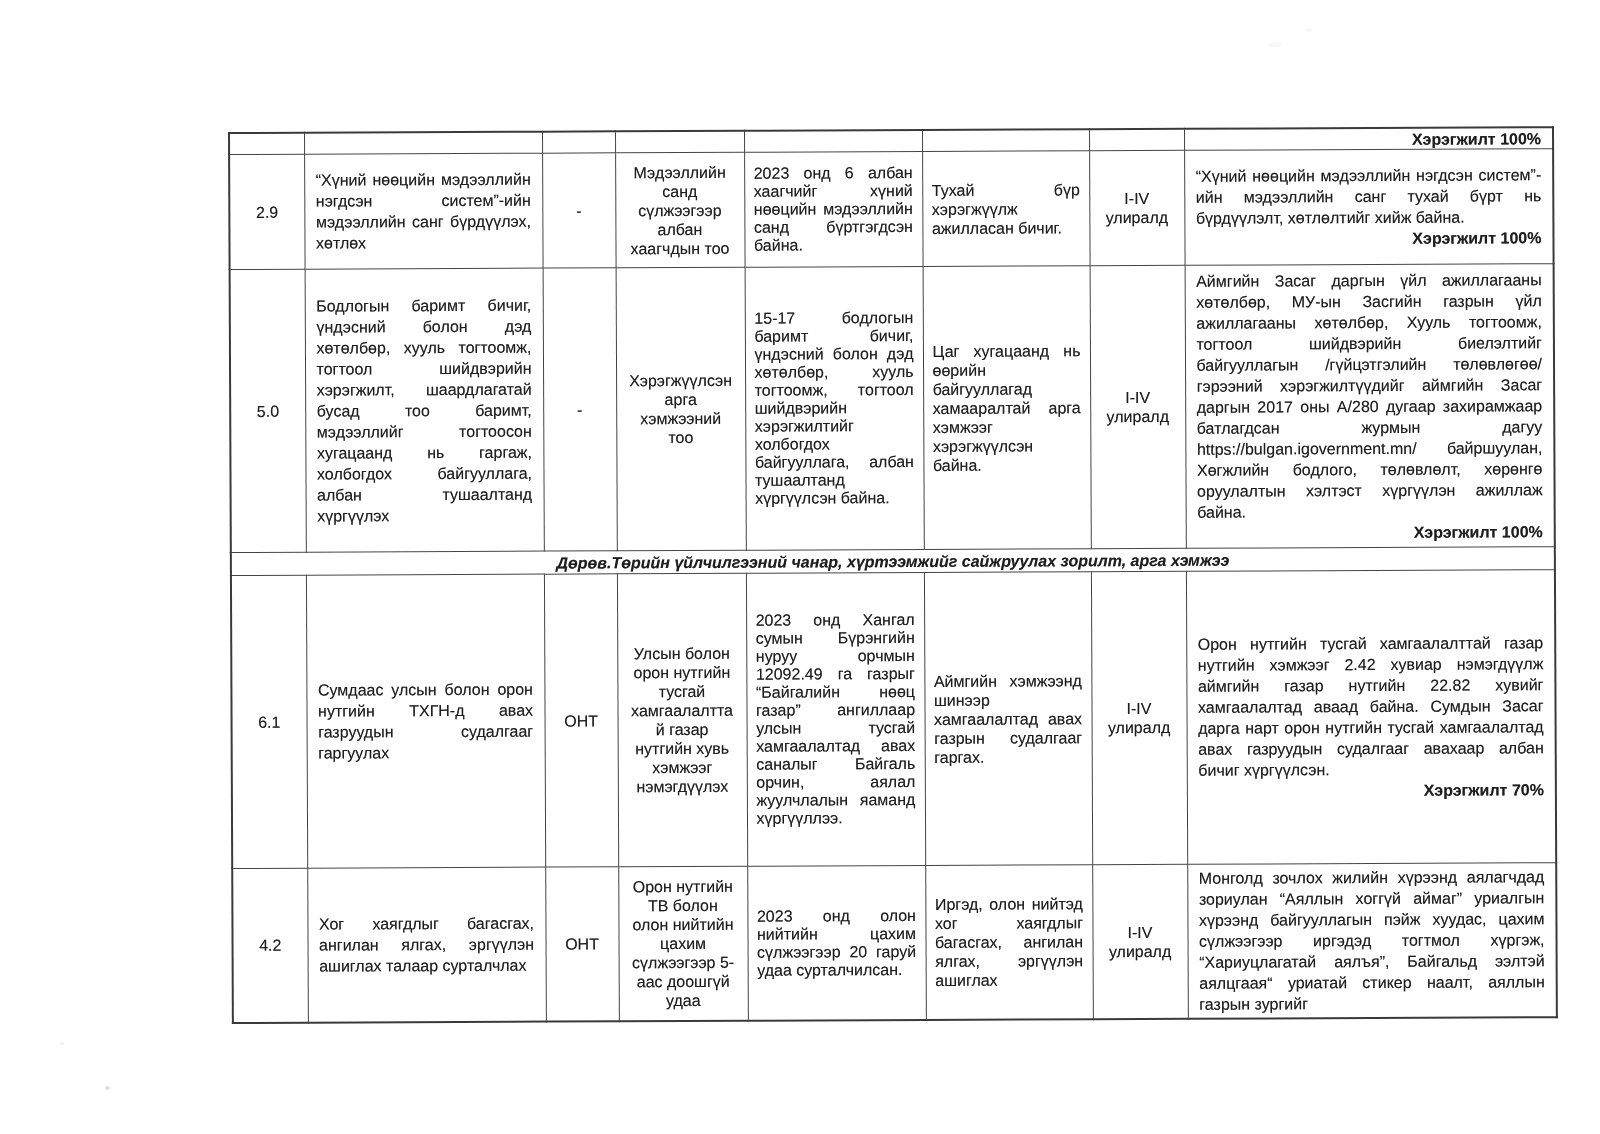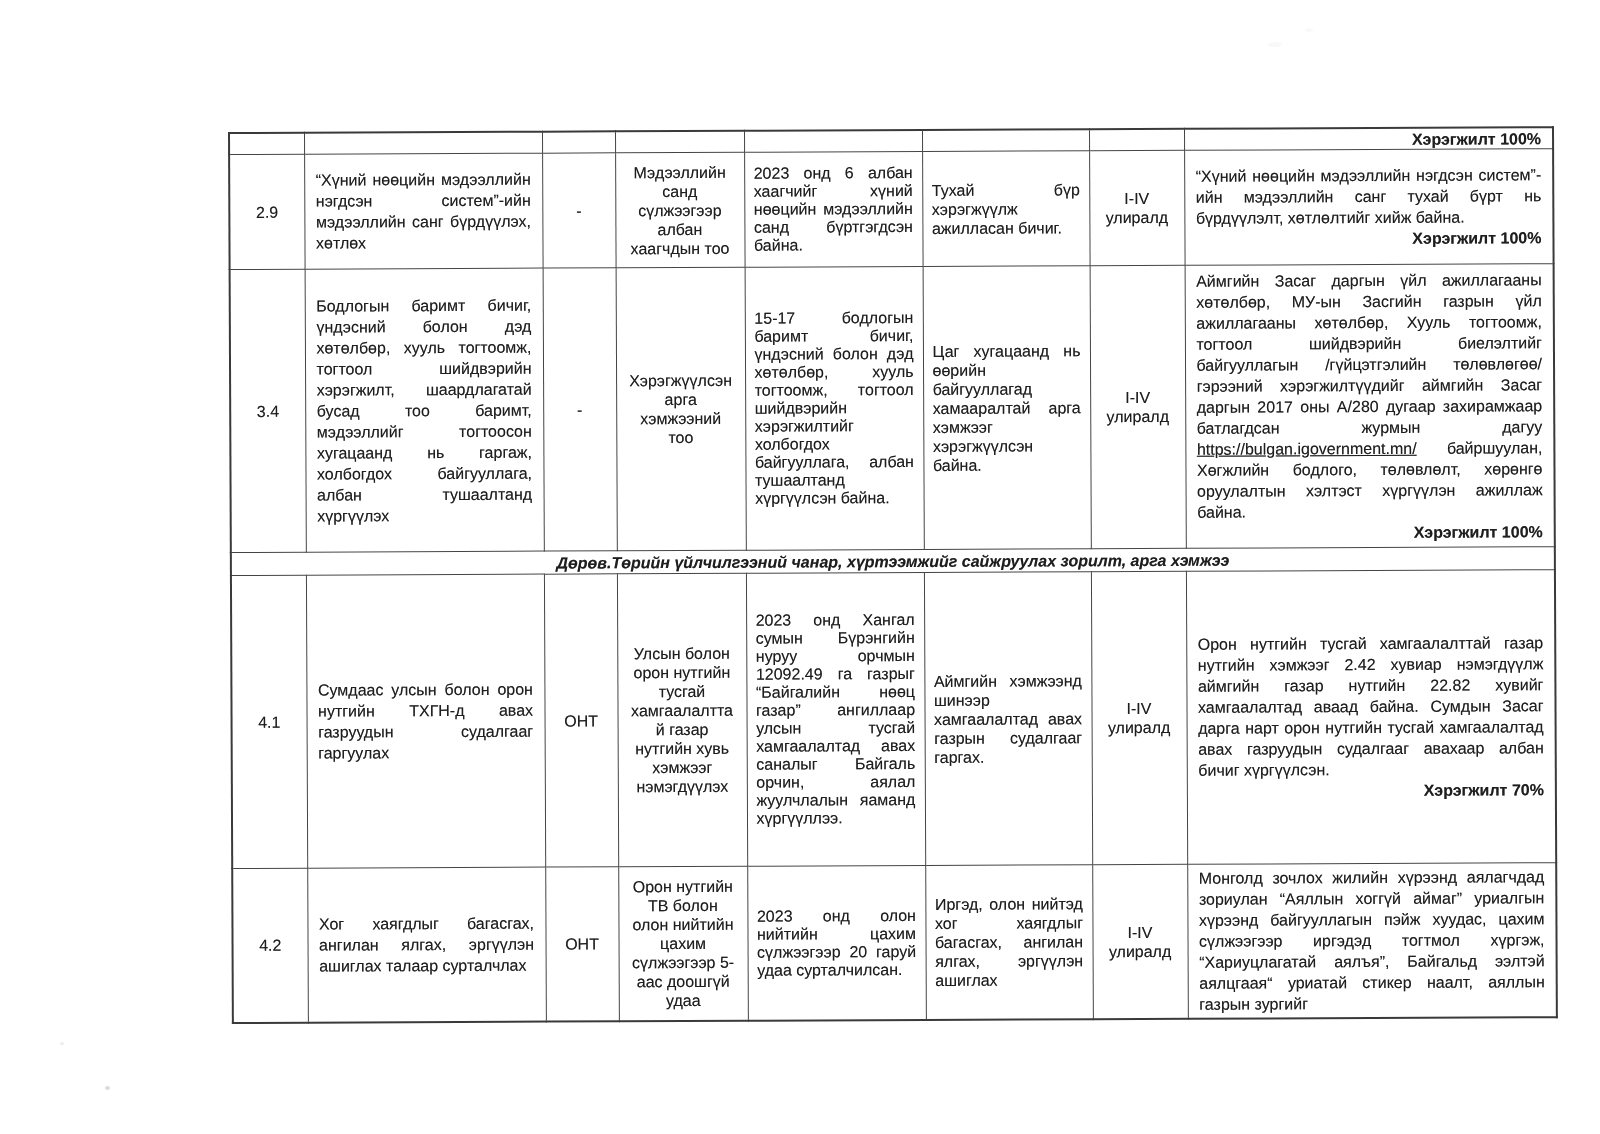--- a/index.html
+++ b/index.html
@@ -39,21 +39,21 @@
   
   .num{text-align:center;}
   .act .cw{text-align:justify;line-height:21px;padding:1px 11px;}
   .src{text-align:center;}
   .ind .cw{text-align:center;line-height:19px;padding:1px 10px;overflow-wrap:break-word;word-break:break-word;}
   .res .cw{text-align:justify;line-height:18px;padding:1px 9px;}
   .crit .cw{text-align:justify;line-height:19px;padding:1px 9px;}
   .qtr{text-align:center;}
   .asmt .cw{text-align:justify;line-height:21px;padding:1px 11px;}
   .impl{font-weight:bold;text-align:right;}
-  .lnk{text-decoration:underline;}
+  .lnk{}
   .secrow{text-align:center;font-weight:bold;font-style:italic;font-size:16.5px;}
   .carry{font-weight:bold;text-align:right;font-size:16px;}
   
   .spk{position:absolute;border-radius:50%;background:#9a9a9a;}
   #spk1{left:105px;top:1086px;width:5px;height:4px;opacity:0.35;}
   #spk2{left:1268px;top:42px;width:14px;height:5px;opacity:0.07;}
   #spk3{left:1305px;top:28px;width:8px;height:4px;opacity:0.06;}
   #spk4{left:60px;top:1042px;width:4px;height:3px;opacity:0.18;}
 </style>
 </head>
@@ -142,21 +142,21 @@
         <div class="cw">
           <span>“Хүний нөөцийн мэдээллийн нэгдсэн систем”-ийн мэдээллийн санг тухай бүрт нь бүрдүүлэлт, хөтлөлтийг хийж байна.</span>
           <div class="impl">Хэрэгжилт 100%</div>
         </div>
       </td>
     </tr>
 
     <tr class="h34">
       <td class="num">
             <div class="cw">
-              <span>3.4</span>
+              <span>5.0</span>
             </div>
           </td>
       <td class="act">
             <div class="cw">
               <span>Бодлогын баримт бичиг, үндэсний болон дэд хөтөлбөр, хууль тогтоомж, тогтоол шийдвэрийн хэрэгжилт, шаардлагатай бусад тоо баримт, мэдээллийг тогтоосон хугацаанд нь гаргаж, холбогдох байгууллага, албан тушаалтанд хүргүүлэх</span>
             </div>
           </td>
       <td class="src">
             <div class="cw">
               <span>-</span>
@@ -194,21 +194,21 @@
       <td colspan="8" class="secrow">
         <div class="cw" style="text-align:center;">
               <span>Дөрөв.Төрийн үйлчилгээний чанар, хүртээмжийг сайжруулах зорилт, арга хэмжээ</span>
             </div>
       </td>
     </tr>
 
     <tr class="h41">
       <td class="num">
             <div class="cw">
-              <span>4.1</span>
+              <span>6.1</span>
             </div>
           </td>
       <td class="act">
             <div class="cw">
               <span>Сумдаас улсын болон орон нутгийн ТХГН-д авах газруудын судалгааг гаргуулах</span>
             </div>
           </td>
       <td class="src">
             <div class="cw">
               <span>ОНТ</span>

